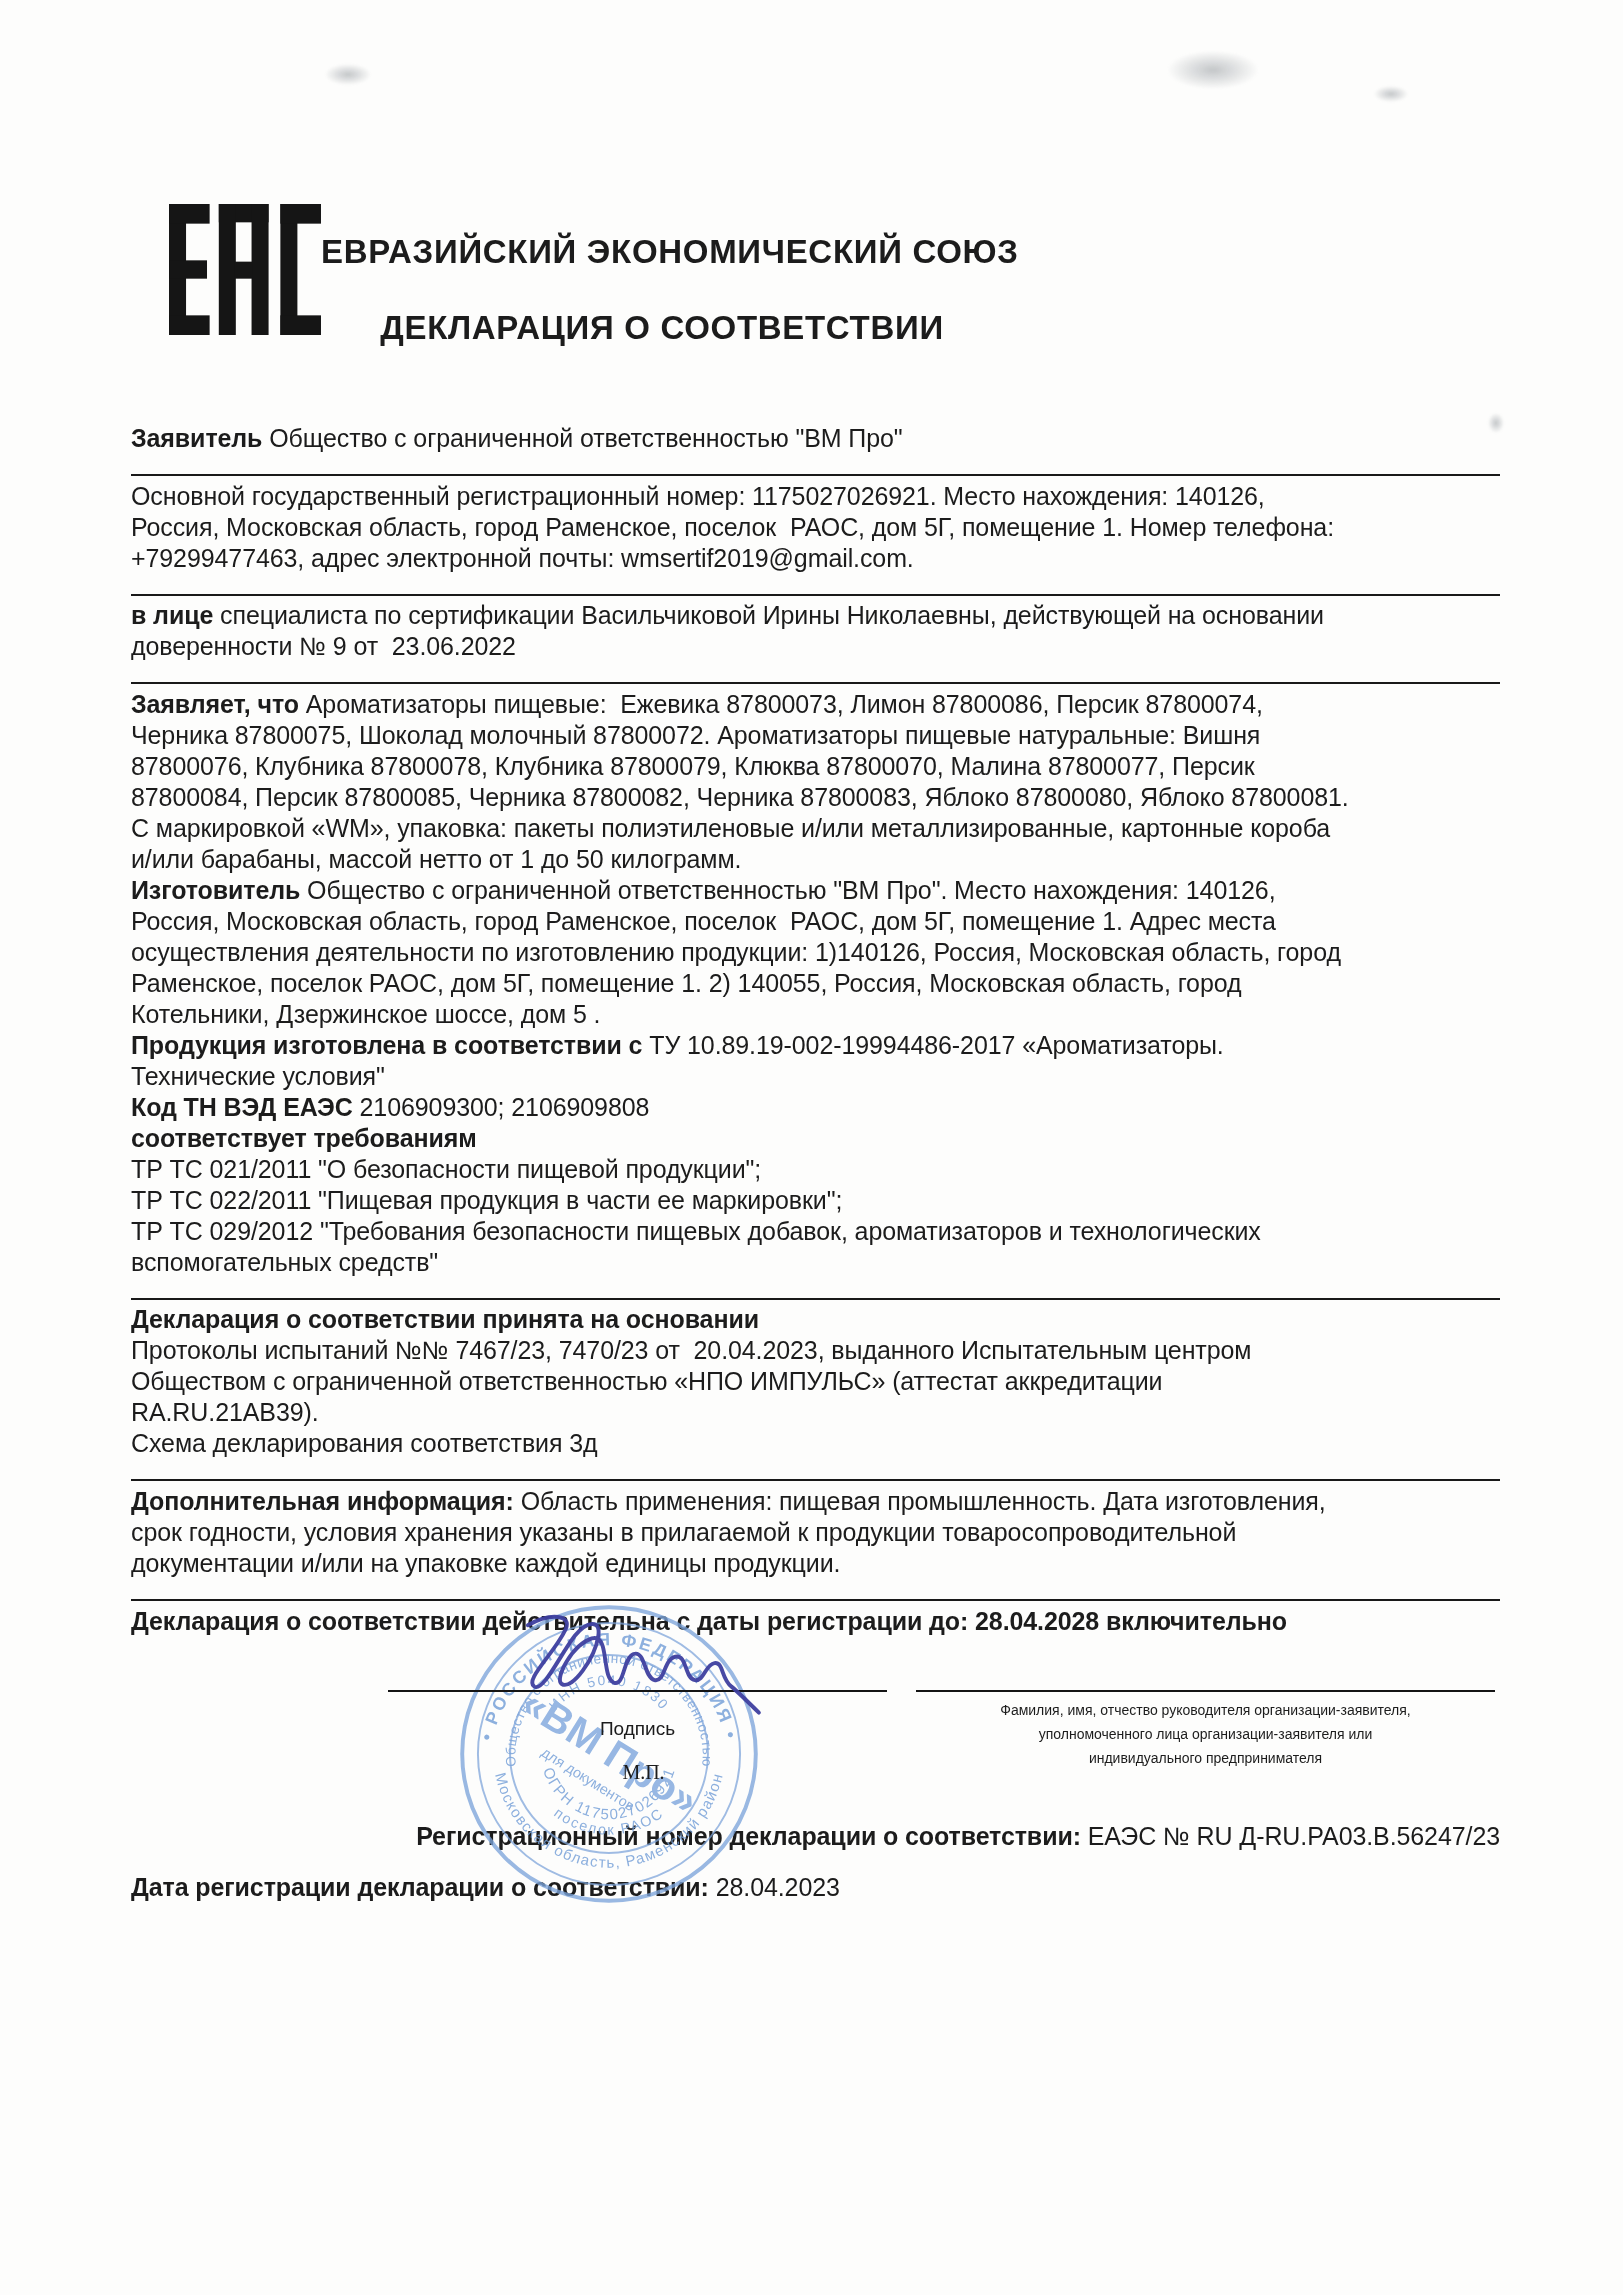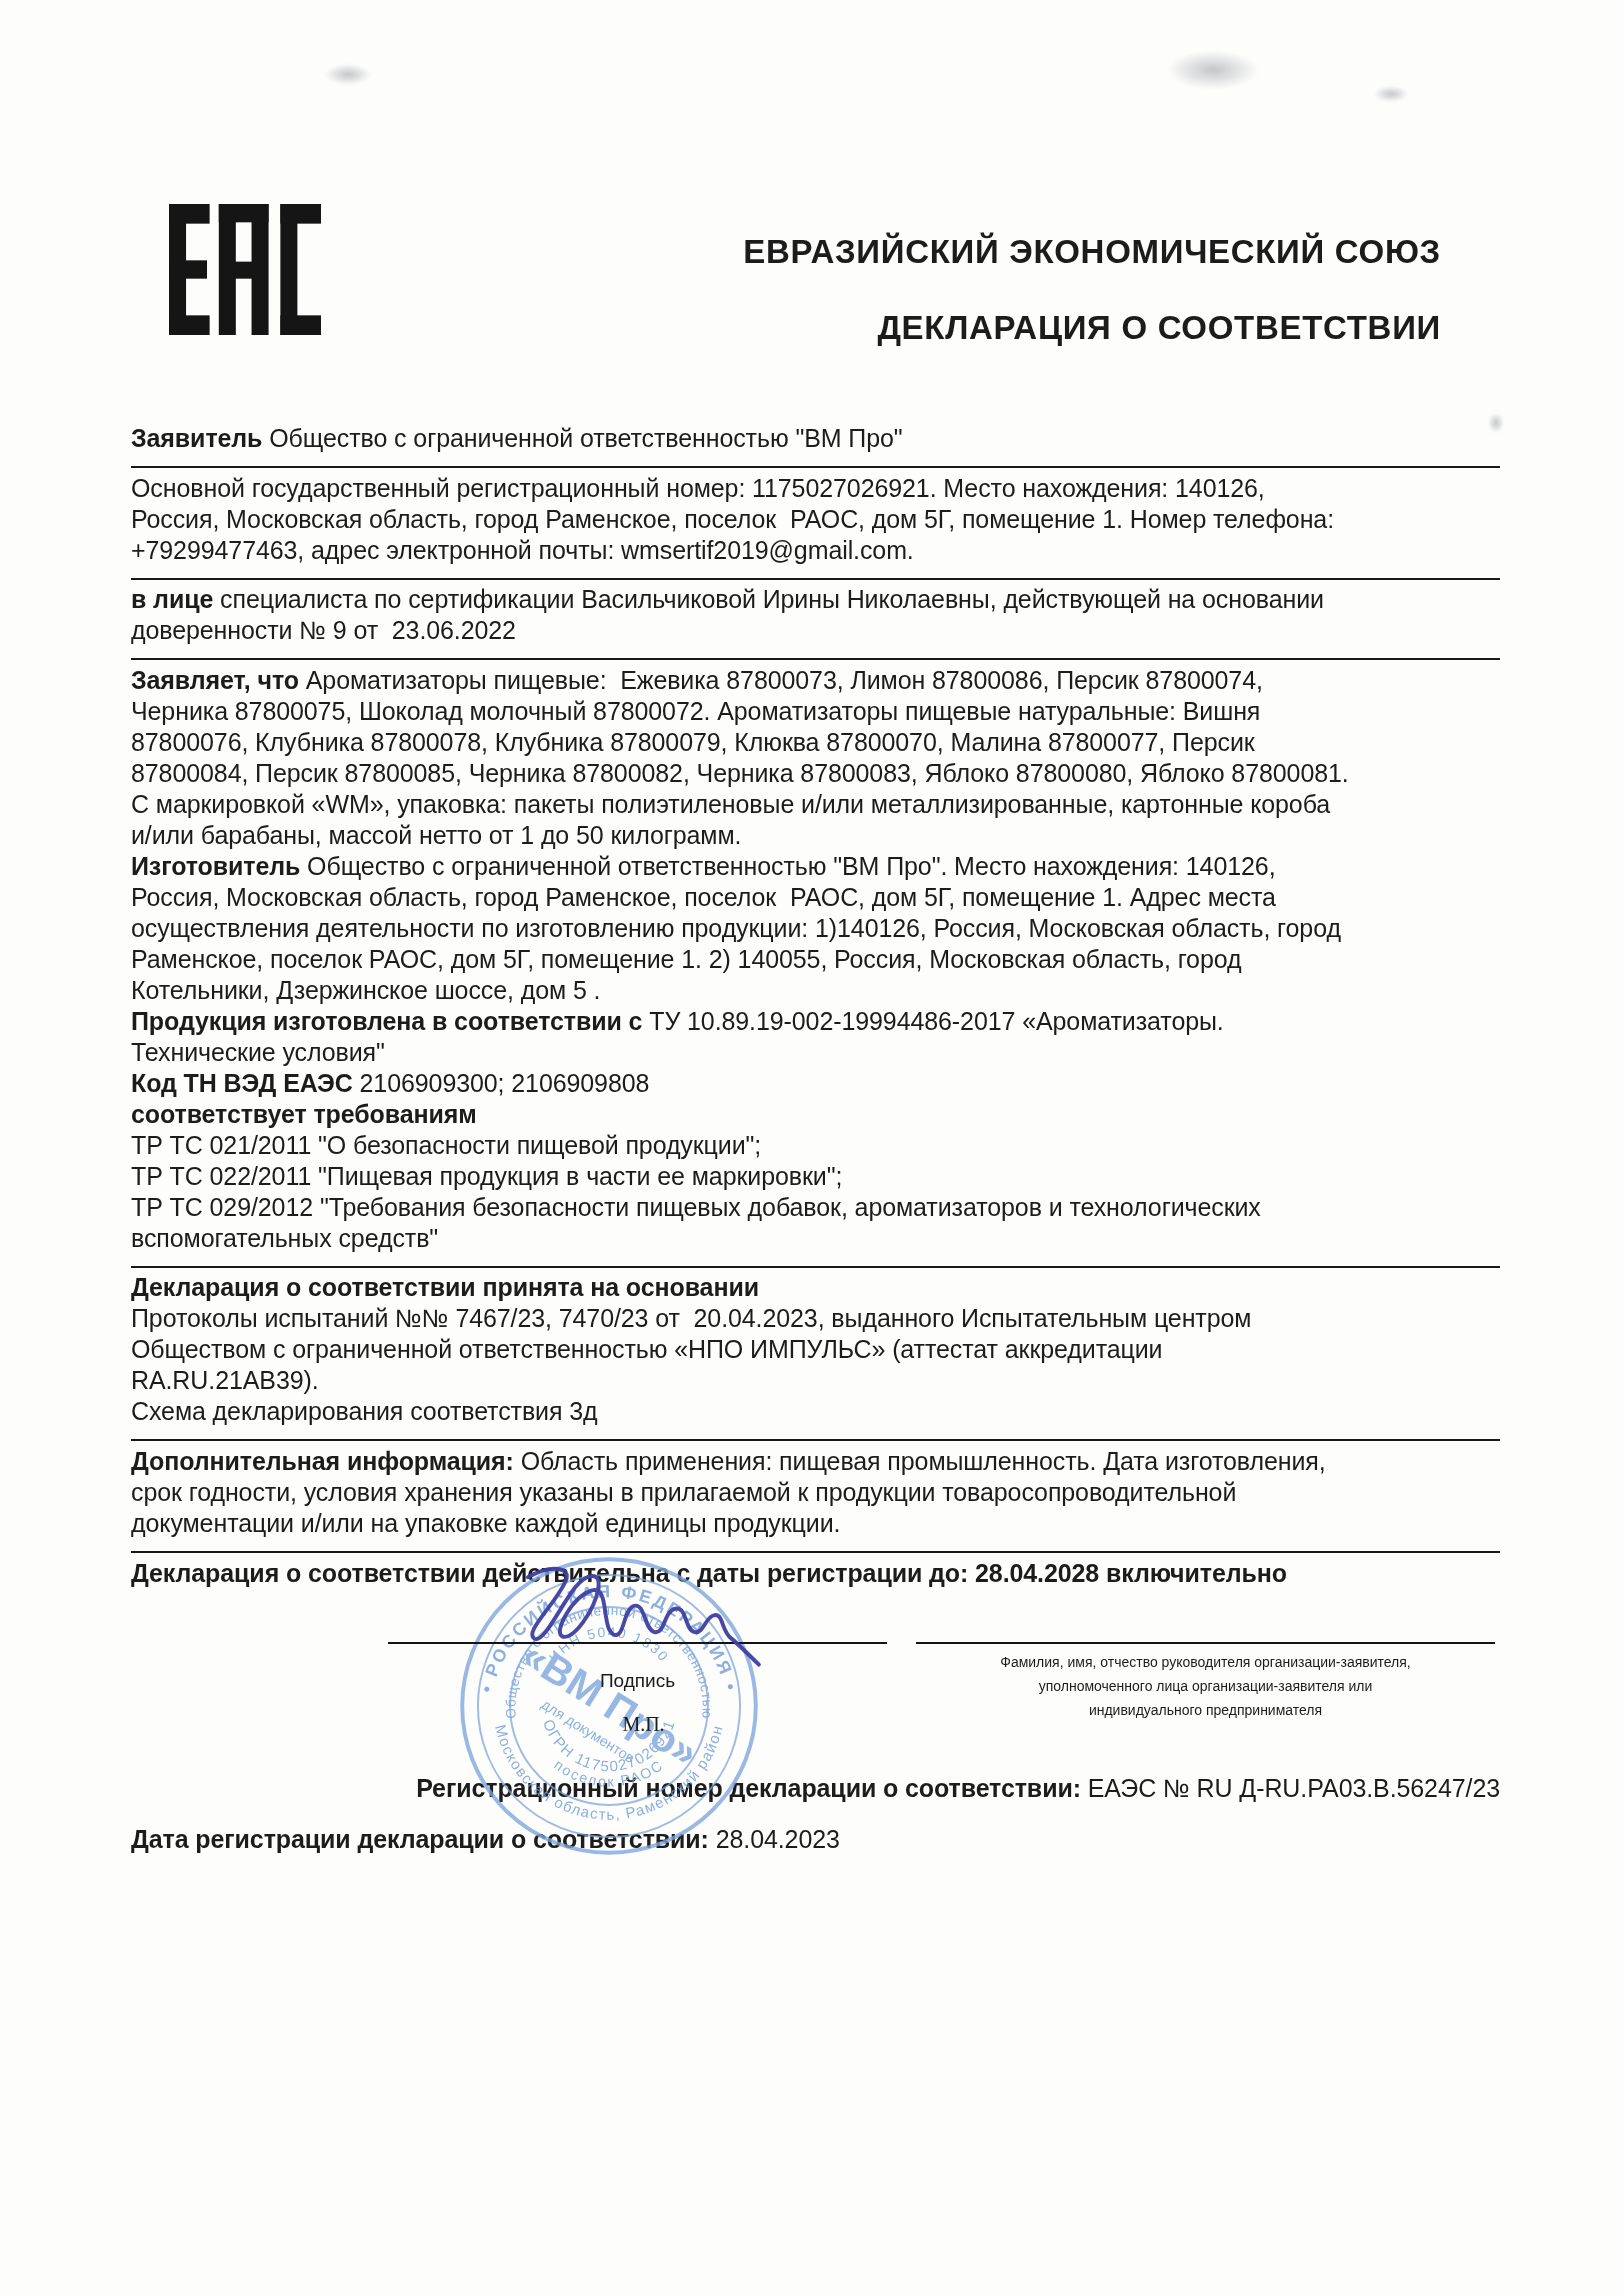--- a/index.html
+++ b/index.html
@@ -10,28 +10,28 @@
     background:#fdfdfc;
     font-family:"Liberation Sans","DejaVu Sans",sans-serif;
     color:#1c1c1c;
     overflow:hidden;
   }
   .content{position:relative;padding:0 124px 0 131px;z-index:1;}
 
   
   .header{display:flex;margin:204px 0 0 38px;}
   .eac-logo{width:152px;height:131px;flex:0 0 auto;}
-  .title{flex:1;text-align:right;padding-right:59px;margin-top:29px;
+  .title{flex:1;text-align:left;padding-right:59px;margin-top:29px;
          font-size:33px;font-weight:bold;line-height:38px;letter-spacing:0.7px;white-space:pre-wrap;}
 
   
   .bodytext{margin-top:76px;}
   .para{margin:0;font-size:25px;line-height:31px;white-space:pre-wrap;letter-spacing:-0.1px;}
   .para b{font-weight:700;}
-  .u{border-bottom:2px solid #191919;padding-bottom:12px;margin-bottom:4.6px;}
+  .u{border-bottom:2px solid #191919;padding-bottom:20px;margin-bottom:4.6px;}
   .nowrap{white-space:pre;}
 
   
   .sig-area{position:relative;height:164px;margin-top:19.6px;}
   .sig-line{position:absolute;height:0;border-top:2.6px solid #141414;z-index:1;}
   .line-left{left:257px;top:34px;width:499px;}
   .line-right{left:785px;top:34px;width:579px;}
   .sign-label{position:absolute;left:257px;width:499px;top:62px;text-align:center;
               font-size:19px;z-index:1;}
   .mp-label{position:absolute;left:263px;width:499px;top:105px;text-align:center;

